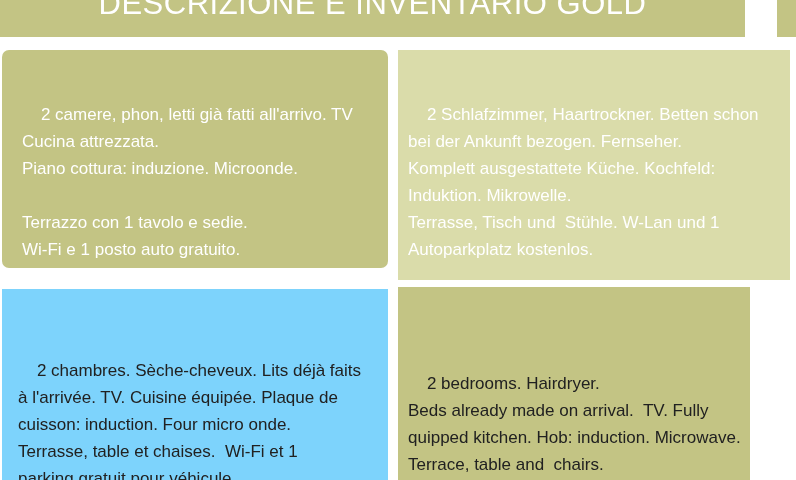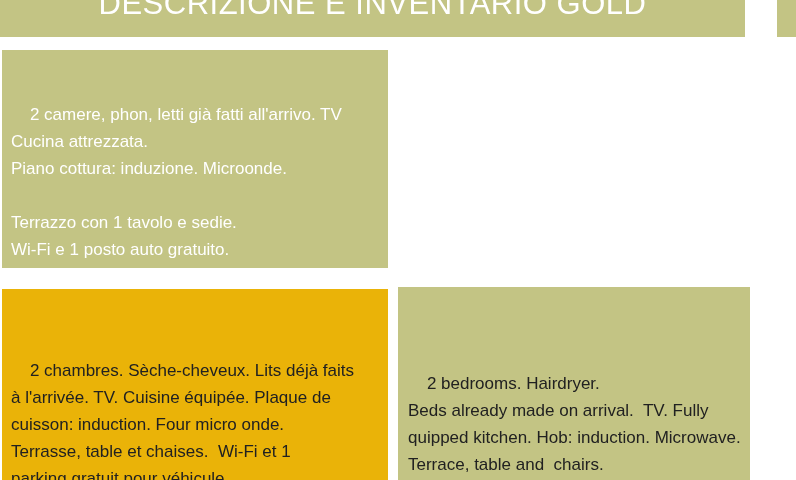--- a/index.html
+++ b/index.html
@@ -41,35 +41,36 @@
     overflow: hidden;
     font-size: 17px;
     line-height: 27px;
     white-space: pre;
   }
   .q-tl {
     left: 2px; top: 50px;
     width: 386px; height: 218px;
     background: #c3c484;
     color: #ffffff;
-    padding: 24px 0 0 9px;
+    padding: 24px 0 0 20px;
+    border-radius: 7px;
   }
   .q-tr {
     left: 398px; top: 50px;
     width: 392px; height: 230px;
     background: #dadcaa;
     color: #ffffff;
     padding: 24px 0 0 10px;
   }
   .q-bl {
     left: 2px; top: 289px;
     width: 386px; height: 191px;
-    background: #eab308;
+    background: #7dd3fc;
     color: #212121;
-    padding: 41px 0 0 9px;
+    padding: 41px 0 0 16px;
   }
   .q-br {
     left: 398px; top: 287px;
     width: 352px; height: 193px;
     background: #c3c484;
     color: #212121;
     padding: 56px 0 0 10px;
   }
 </style>
 </head>
@@ -85,20 +86,28 @@
 
   <div class="quad q-tl">
     <span class="quad-text">2 camere, phon, letti già fatti all'arrivo. TV
 Cucina attrezzata.
 Piano cottura: induzione. Microonde.
 
 Terrazzo con 1 tavolo e sedie.
 Wi-Fi e 1 posto auto gratuito.</span>
   </div>
 
+  <div class="quad q-tr">
+    <span class="quad-text">2 Schlafzimmer, Haartrockner. Betten schon
+bei der Ankunft bezogen. Fernseher.
+Komplett ausgestattete Küche. Kochfeld:
+Induktion. Mikrowelle.
+Terrasse, Tisch und  Stühle. W-Lan und 1
+Autoparkplatz kostenlos.</span>
+  </div>
 
   <div class="quad q-bl">
     <span class="quad-text">2 chambres. Sèche-cheveux. Lits déjà faits
 à l'arrivée. TV. Cuisine équipée. Plaque de
 cuisson: induction. Four micro onde.
 Terrasse, table et chaises.  Wi-Fi et 1
 parking gratuit pour véhicule</span>
   </div>
 
   <div class="quad q-br">

